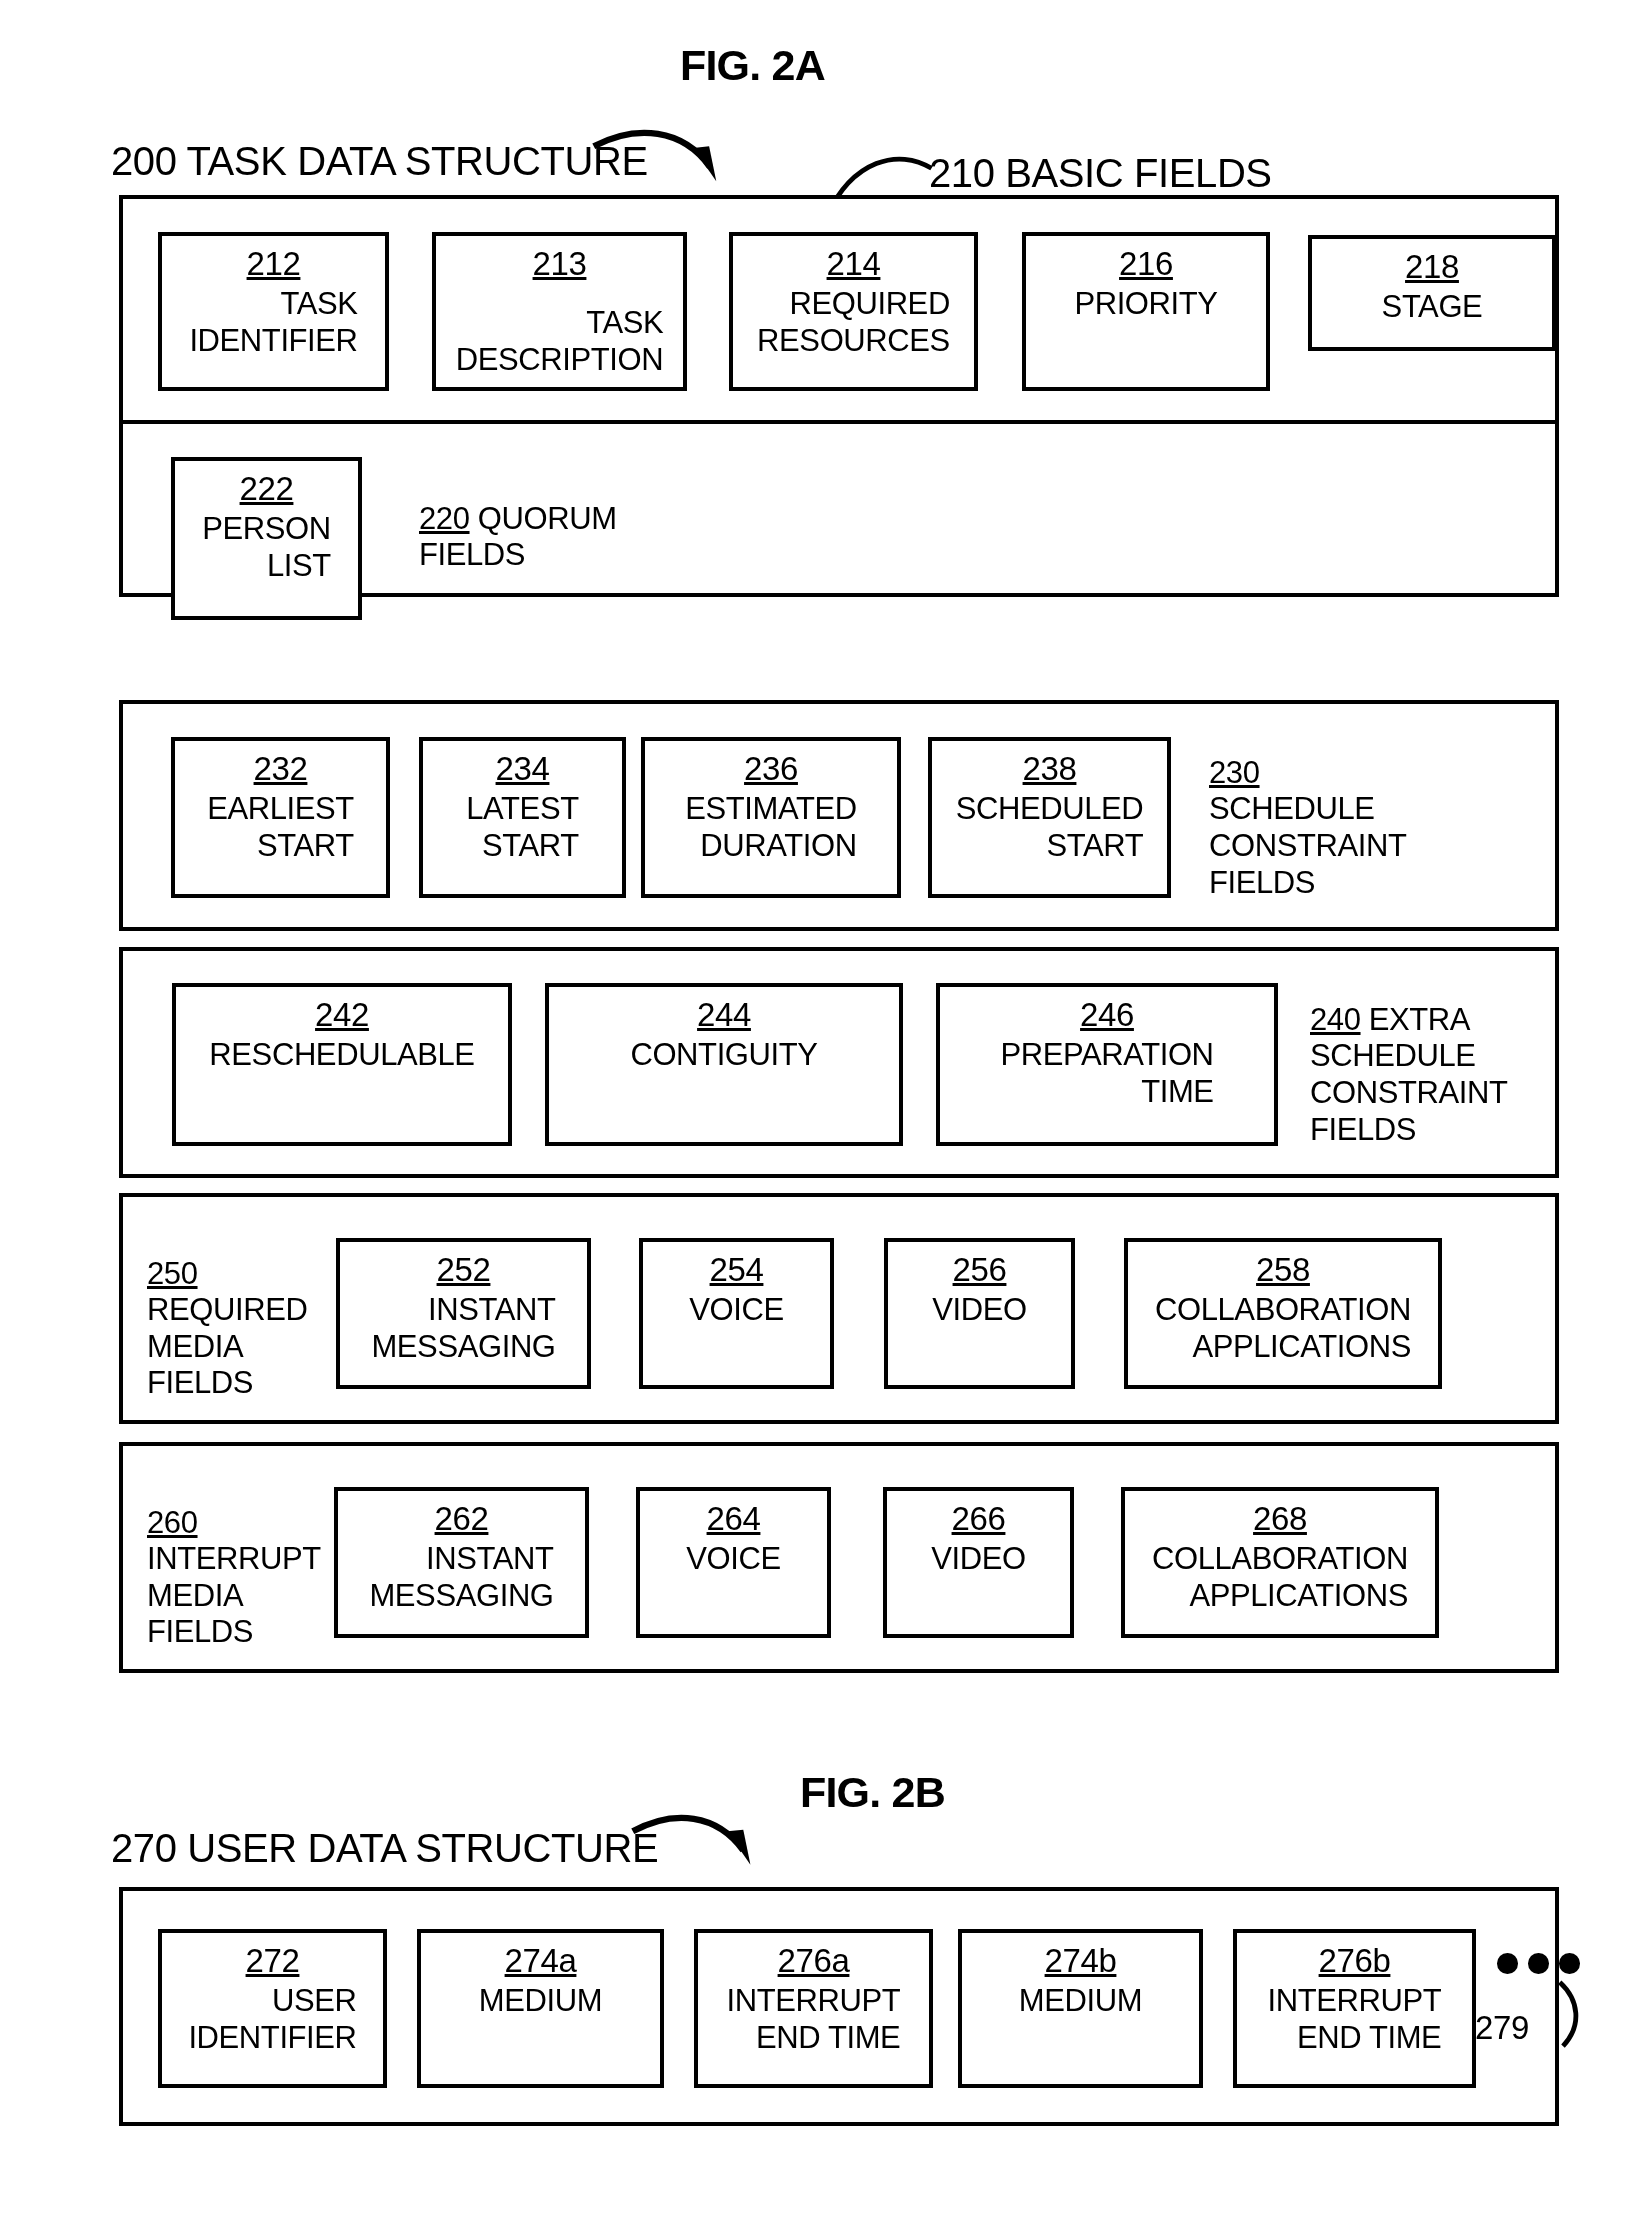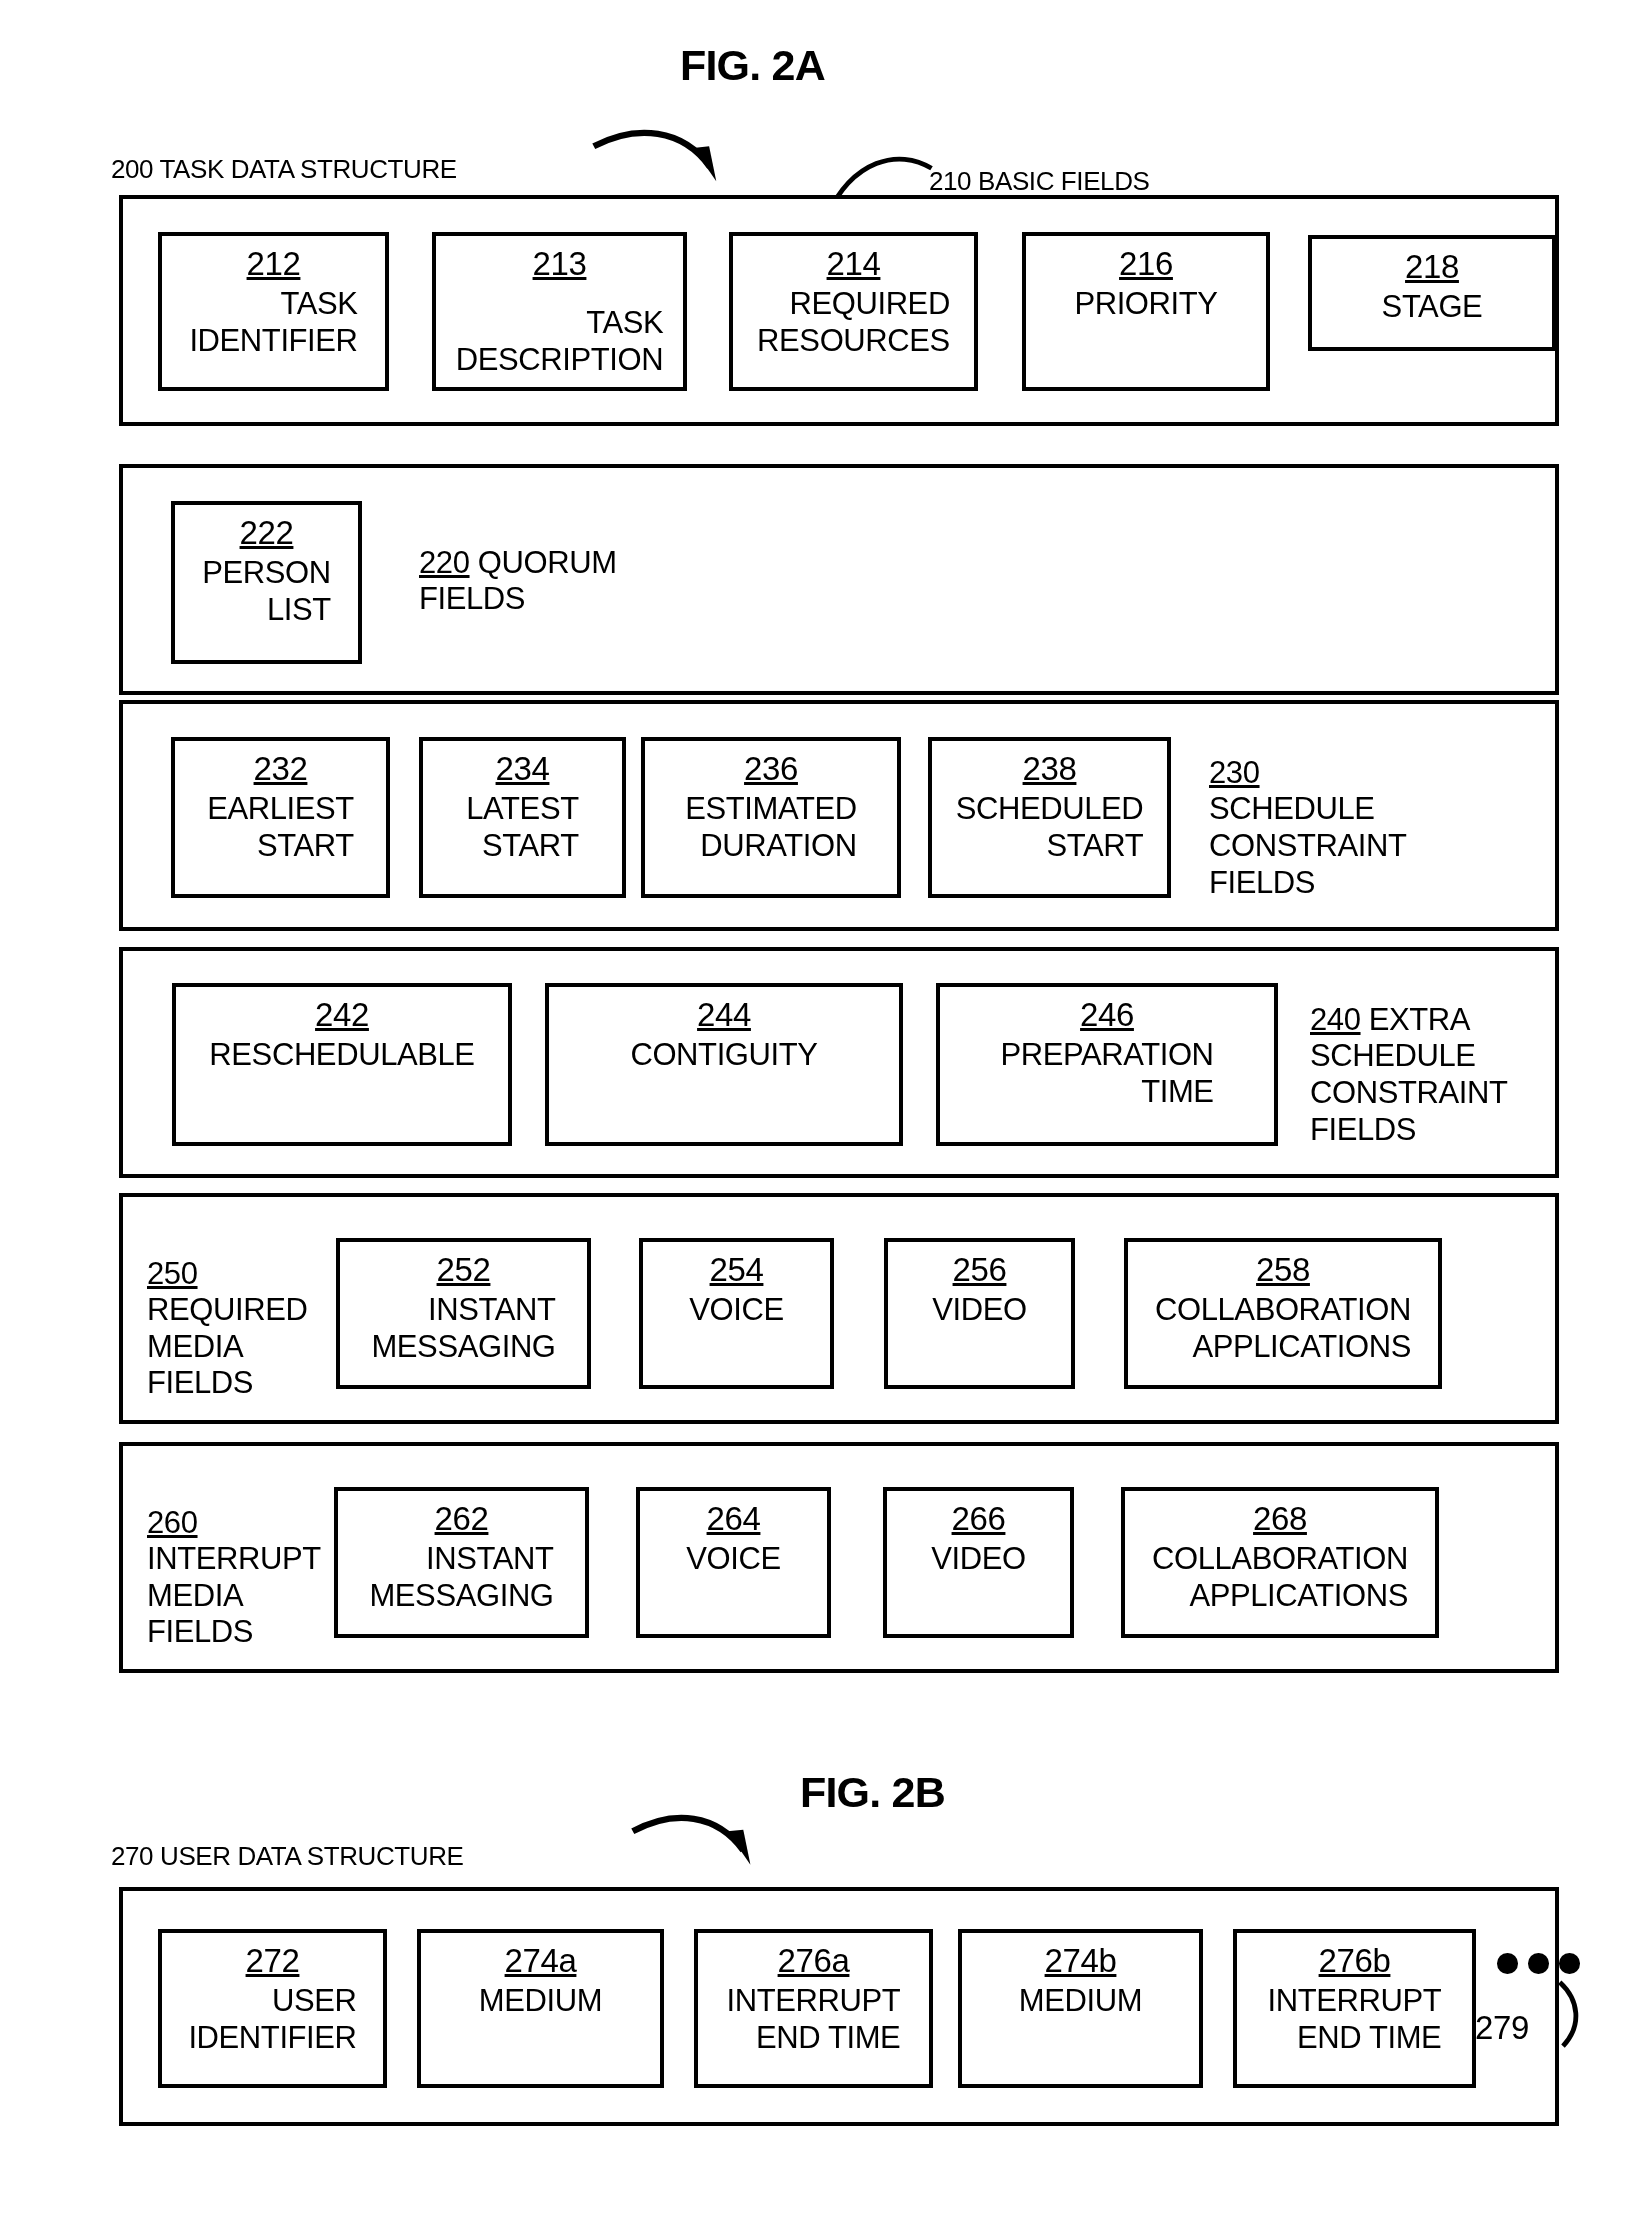--- a/index.html
+++ b/index.html
@@ -23,24 +23,23 @@
     font-size: 43px;
     letter-spacing: -0.8px;
     white-space: nowrap;
   }
   #fig2a-title { left: 680px; top: 41px; }
   #fig2b-title { left: 800px; top: 1768px; }
 
   
   .callout {
     position: absolute;
-    font-size: 26px;
+    font-size: 40px;
     white-space: nowrap;
     letter-spacing: -0.4px;
-    margin-top: 15px;
   }
   #ds200-label { left: 111px; top: 139px; }
   #ds270-label { left: 111px; top: 1826px; }
   #bf210-label { left: 929px; top: 151px; }
 
   
   .leader { position: absolute; }
 
   
   .group {
@@ -153,21 +152,21 @@
     <div class="fnum">216</div>
     <div class="flabel">PRIORITY</div>
   </div>
 
   <div class="field" style="left:1185px; top:36px; width:248px; height:116px;">
     <div class="fnum">218</div>
     <div class="flabel">STAGE</div>
   </div>
 </div>
 
-<div class="group" id="group-220" style="left:119px; top:464px; width:1440px; height:231px;">
+<div class="group" id="group-220" style="left:119px; top:420px; width:1440px; height:177px;">
 
   <div class="field" style="left:48px; top:33px; width:191px; height:163px;">
     <div class="fnum">222</div>
     <div class="flabel">PERSON
 LIST</div>
   </div>
 
   <div class="gtitle" style="left:296px; top:40px;">
     <span class="gnum">220</span><span> </span><span>QUORUM
 FIELDS</span>

